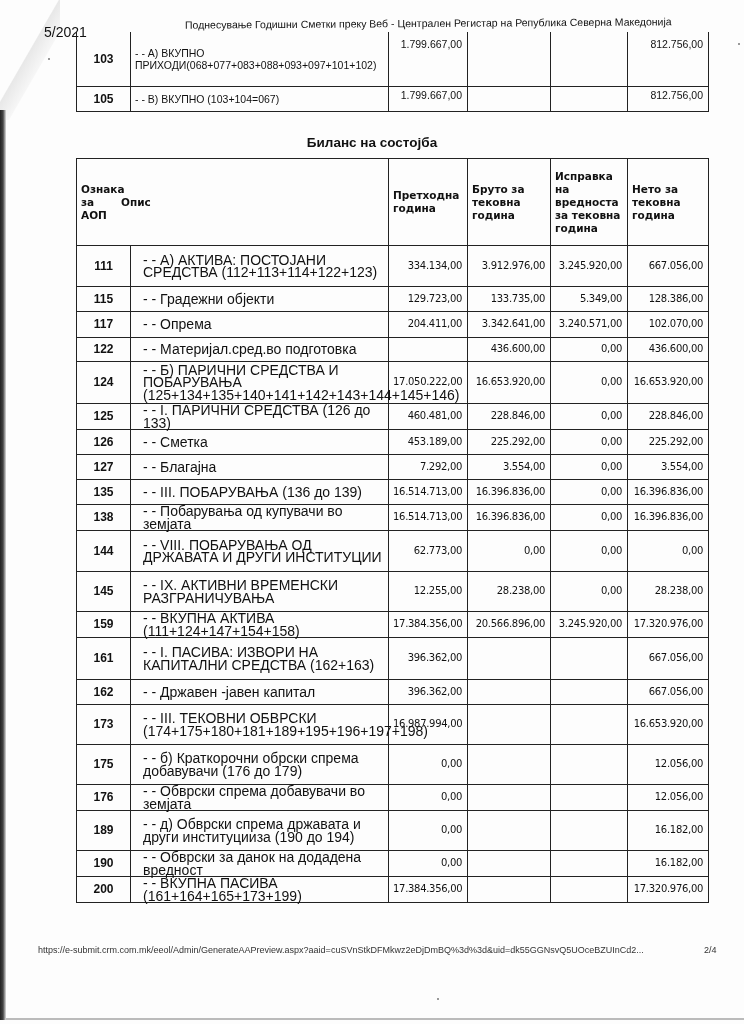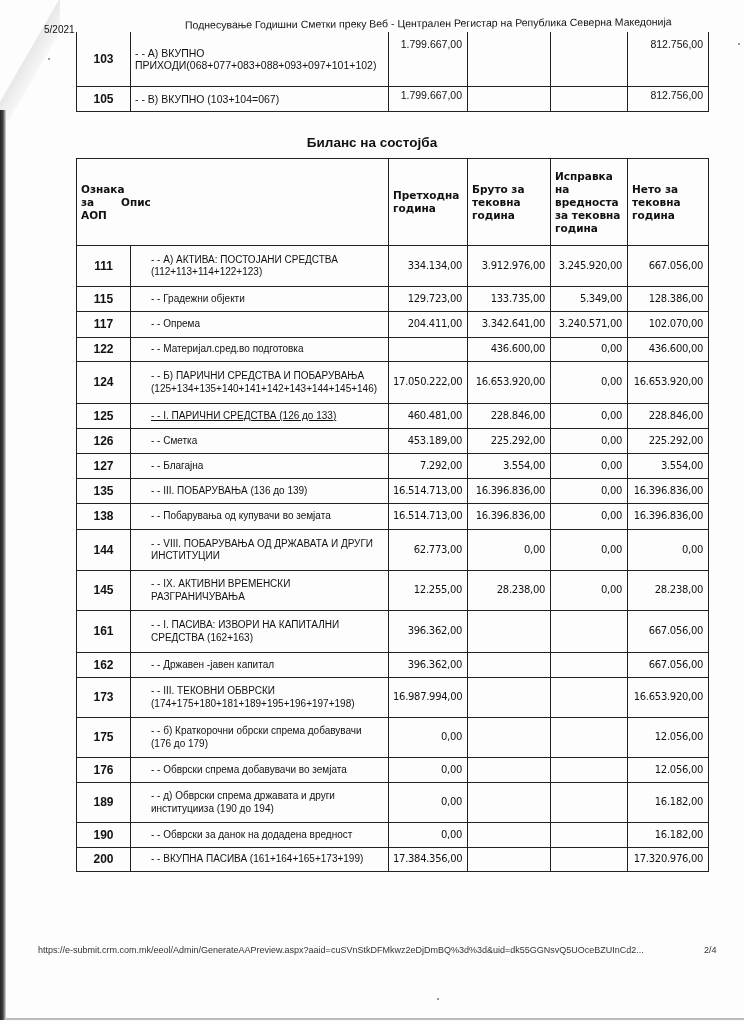--- a/index.html
+++ b/index.html
@@ -11,21 +11,21 @@
   }
   .scan-edge {
     position: absolute; left: 0; top: 110px; width: 6px; height: 910px;
     background: linear-gradient(to right, #222 0, #444 3px, #ddd 6px);
   }
   .fold {
     position: absolute; left: 0; top: 0; width: 60px; height: 120px;
     background: linear-gradient(120deg, transparent 45%, #e8e8e8 46%, #f6f6f6 60%, transparent 61%);
   }
   .bottom-line { position: absolute; left: 6px; right: 0; top: 1018px; height: 2px; background: #bbb; }
-  .hdr-date { position: absolute; left: 44px; top: 24px; font-size: 10px; }
+  .hdr-date { position: absolute; left: 44px; top: 24px; font-size: 14px; }
   .hdr-title { position: absolute; left: 185px; top: 17px; font-size: 10.5px; transform: rotate(-0.4deg); }
 
   table { border-collapse: collapse; position: absolute; table-layout: fixed; }
   td, th { border: 1.3px solid #222; font-size: 10.5px; padding: 0 4px; }
   .top-table { left: 76px; top: 32px; width: 632px; border-top: none; }
   .top-table td { border-top: none; }
   .top-table tr.r103 td { height: 48px; border-top: none; }
   .top-table tr.r105 td { height: 22px; margin-left: 32px; }
   .aop { text-align: center; font-weight: bold; font-size: 12px; }
   .num { text-align: right; vertical-align: middle; padding-right: 5px; }
@@ -37,21 +37,21 @@
     position: absolute; left: 0; width: 744px; top: 135px; text-align: center;
     font-weight: bold; font-size: 13.5px;
   }
   .main-table { left: 76px; top: 158px; width: 632px; }
   .main-table th {
     font-family: "DejaVu Sans", sans-serif; font-size: 10.5px; font-weight: bold;
     text-align: left; vertical-align: middle; line-height: 13px; height: 86px;
   }
   .opis-h-wrap { display: flex; align-items: center; }
   .main-table td { line-height: 12.5px; }
-  .main-table .opis { font-size: 10px; vertical-align: middle; padding-left: 20px; }
+  .main-table .opis { font-size: 14px; vertical-align: middle; padding-left: 12px; }
   .main-table .num { font-family: "DejaVu Sans", sans-serif; font-size: 10px; letter-spacing: -0.3px; }
   .footer-url {
     position: absolute; left: 38px; top: 945px; width: 640px; font-size: 9px; color: #333;
     white-space: nowrap; overflow: hidden; text-overflow: clip;
   }
   .footer-page { position: absolute; left: 704px; top: 945px; font-size: 9px; color: #333; }
   .dot { position: absolute; width: 2px; height: 2px; background: #777; border-radius: 1px; }
 </style>
 </head>
 <body>
@@ -156,21 +156,21 @@
       <tr>
         <td class="aop" style="height: 41px;">124</td>
         <td class="opis" style="height: 41px;">- - Б) ПАРИЧНИ СРЕДСТВА И ПОБАРУВАЊА (125+134+135+140+141+142+143+144+145+146)</td>
         <td class="num" style="height: 41px;">17.050.222,00</td>
         <td class="num" style="height: 41px;">16.653.920,00</td>
         <td class="num" style="height: 41px;">0,00</td>
         <td class="num" style="height: 41px;">16.653.920,00</td>
       </tr>
       <tr>
         <td class="aop" style="height: 24px;">125</td>
-        <td class="opis" style="height: 24px; text-decoration: underline;">- - I. ПАРИЧНИ СРЕДСТВА (126 до 133)</td>
+        <td class="opis" style="height: 24px;">- - I. ПАРИЧНИ СРЕДСТВА (126 до 133)</td>
         <td class="num" style="height: 24px;">460.481,00</td>
         <td class="num" style="height: 24px;">228.846,00</td>
         <td class="num" style="height: 24px;">0,00</td>
         <td class="num" style="height: 24px;">228.846,00</td>
       </tr>
       <tr>
         <td class="aop" style="height: 24px;">126</td>
         <td class="opis" style="height: 24px;">- - Сметка</td>
         <td class="num" style="height: 24px;">453.189,00</td>
         <td class="num" style="height: 24px;">225.292,00</td>
@@ -211,20 +211,28 @@
       </tr>
       <tr>
         <td class="aop" style="height: 39px;">145</td>
         <td class="opis" style="height: 39px;">- - IX. АКТИВНИ ВРЕМЕНСКИ РАЗГРАНИЧУВАЊА</td>
         <td class="num" style="height: 39px;">12.255,00</td>
         <td class="num" style="height: 39px;">28.238,00</td>
         <td class="num" style="height: 39px;">0,00</td>
         <td class="num" style="height: 39px;">28.238,00</td>
       </tr>
       <tr>
+        <td class="aop" style="height: 22px;">159</td>
+        <td class="opis" style="height: 22px;">- - ВКУПНА АКТИВА (111+124+147+154+158)</td>
+        <td class="num" style="height: 22px;">17.384.356,00</td>
+        <td class="num" style="height: 22px;">20.566.896,00</td>
+        <td class="num" style="height: 22px;">3.245.920,00</td>
+        <td class="num" style="height: 22px;">17.320.976,00</td>
+      </tr>
+      <tr>
         <td class="aop" style="height: 41px;">161</td>
         <td class="opis" style="height: 41px;">- - I. ПАСИВА: ИЗВОРИ НА КАПИТАЛНИ СРЕДСТВА (162+163)</td>
         <td class="num" style="height: 41px;">396.362,00</td>
         <td class="num" style="height: 41px;"></td>
         <td class="num" style="height: 41px;"></td>
         <td class="num" style="height: 41px;">667.056,00</td>
       </tr>
       <tr>
         <td class="aop" style="height: 24px;">162</td>
         <td class="opis" style="height: 24px;">- - Државен -јавен капитал</td>

